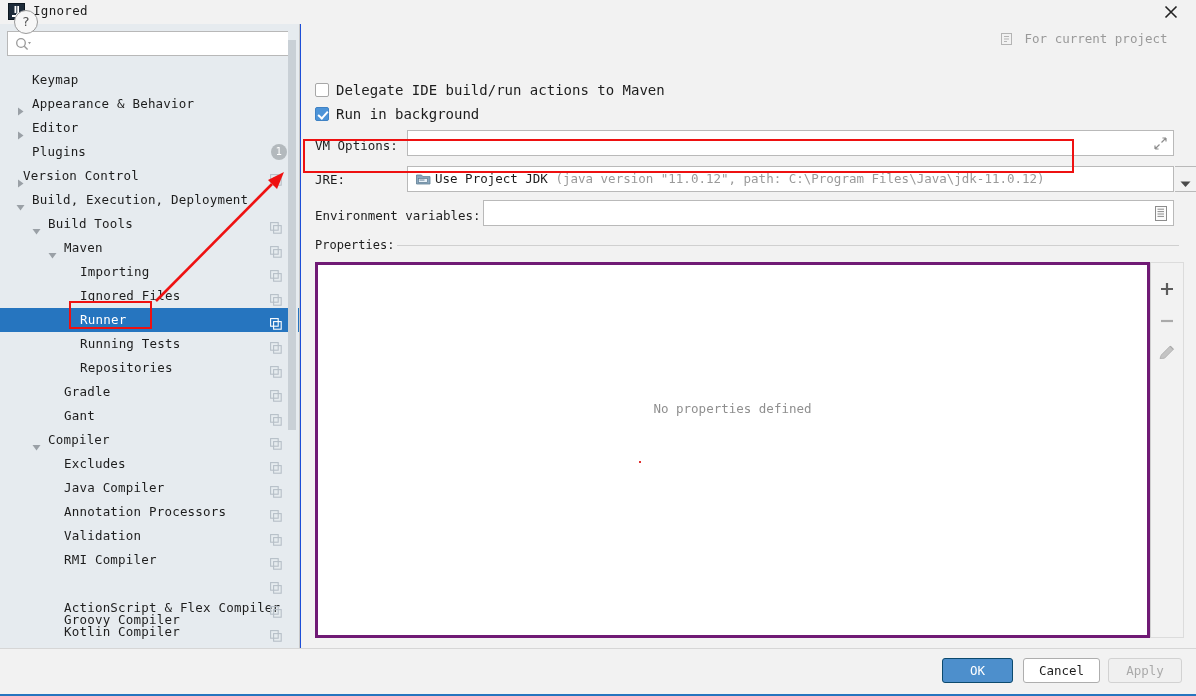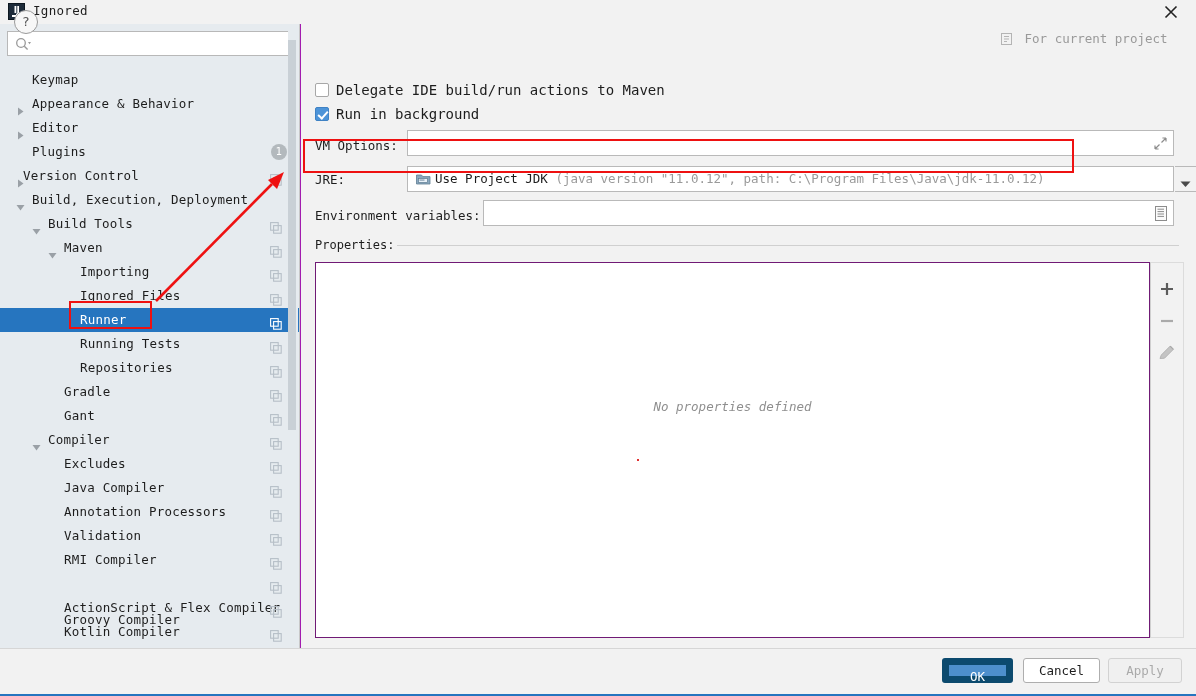--- a/index.html
+++ b/index.html
@@ -11,21 +11,21 @@
     font-family: "DejaVu Sans Mono", "Liberation Mono", monospace;
     font-size: 12px;
     color: #1d1d1d;
     -webkit-font-smoothing: none;
   }
 
   #app {
     position: relative;
     width: 1196px;
     height: 696px;
-    background: #a21caf;
+    background: #1d4ed8;
   }
 
   
   .titlebar {
     position: absolute; left: 0; top: 0;
     width: 1196px; height: 24px;
     background: #f2f2f2;
   }
   .ij-icon {
     position: absolute; left: 8px; top: 3px;
@@ -247,22 +247,21 @@
   }
   .sep-line {
     position: absolute;
     height: 1px;
     background: #d0d0d0;
   }
 
   .prop-panel {
     position: absolute;
     background: #ffffff;
-    border: 1px solid #701a75;
-    font-style: italic;
+    border: 3px solid #701a75;
   }
   .prop-empty {
     position: absolute;
     width: 100%;
     text-align: center;
     font-size: 12.5px;
     color: #8f8f8f;
   }
   .red-dot {
     position: absolute;
@@ -310,21 +309,21 @@
     border-radius: 3px;
     font-size: 12.5px;
     text-align: center;
     line-height: 23px;
     cursor: pointer;
     font-family: "DejaVu Sans Mono", "Liberation Mono", monospace;
   }
   .btn-ok {
     left: 942px; width: 71px;
     background: #4d8fcc;
-    border: 7px solid #0c4a6e;
+    border: 1px solid #0c4a6e;
     color: #ffffff;
   }
   .btn-cancel {
     left: 1023px; width: 77px;
     background: #ffffff;
     border: 1px solid #aeaeae;
     color: #1d1d1d;
   }
   .btn-apply {
     left: 1108px; width: 74px;

